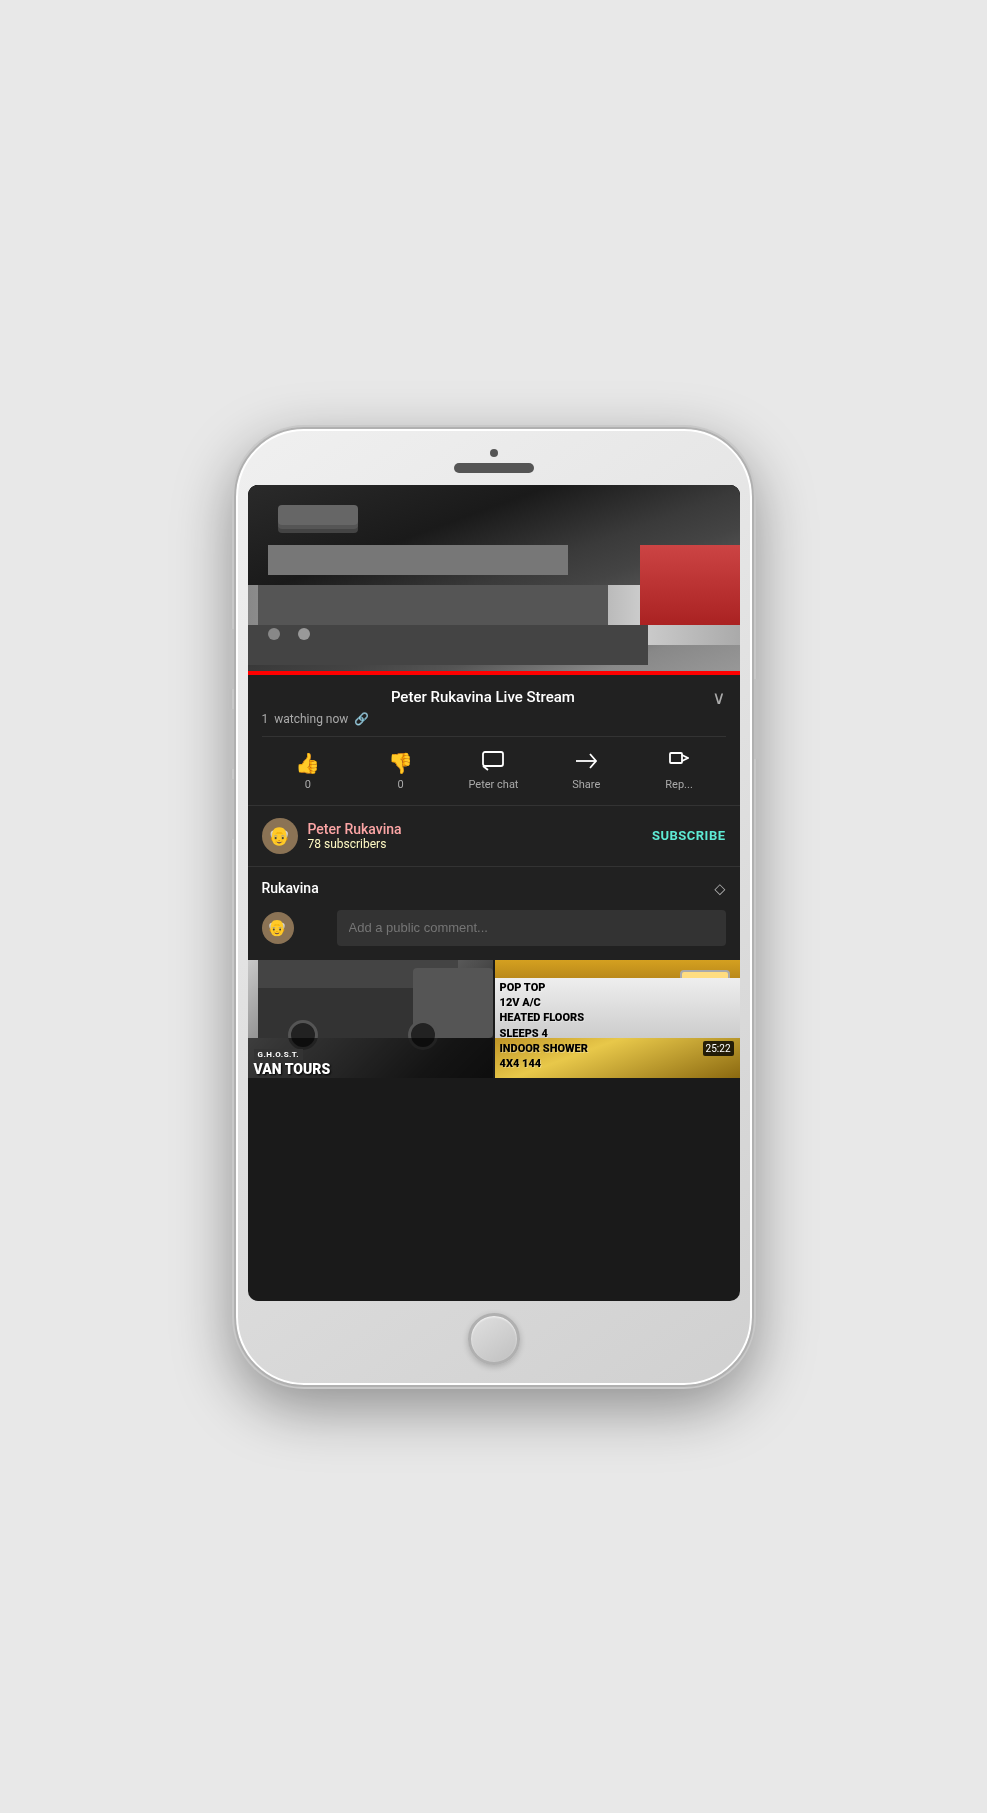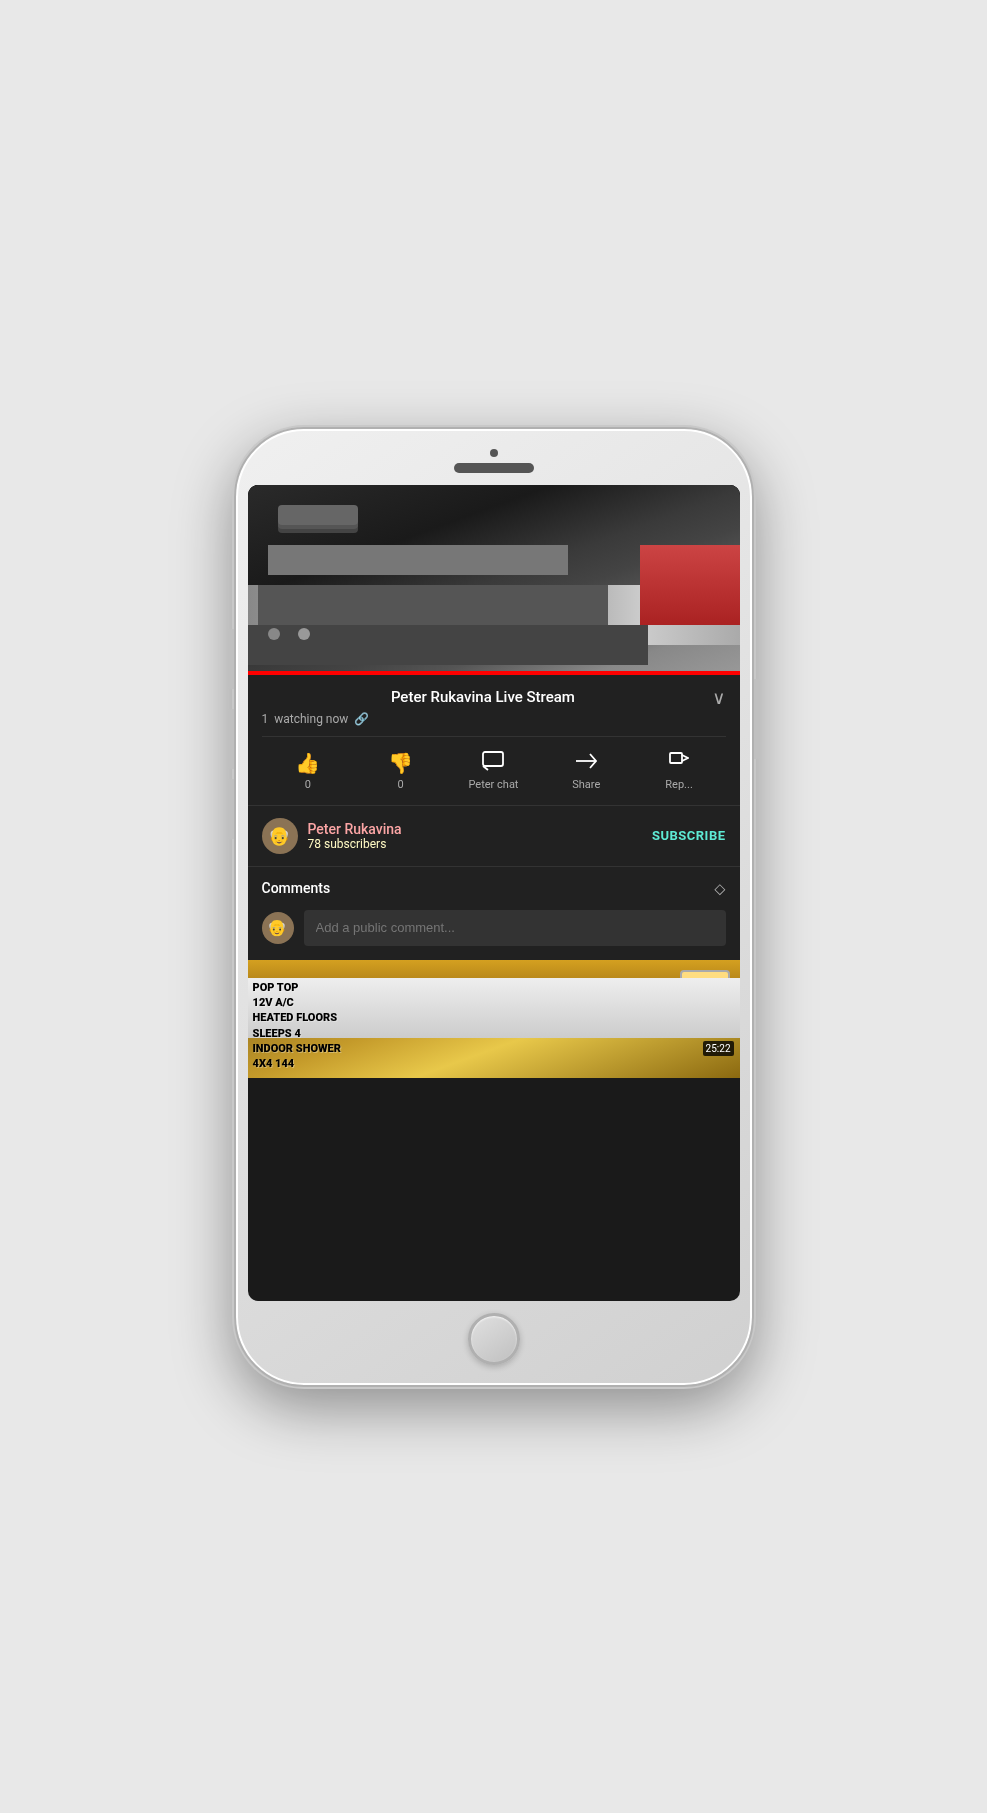--- a/index.html
+++ b/index.html
@@ -282,20 +282,21 @@
 
     .comment-input {
       flex: 1;
       background: #333;
       border: none;
       border-radius: 4px;
       padding: 8px 12px;
       color: #888;
       font-size: 13px;
       height: 36px;
+      margin-left: 33px;
     }
 
     
     .recommended-section {
       display: flex;
       flex-wrap: wrap;
       gap: 2px;
       flex: 1;
       overflow: hidden;
     }
@@ -423,33 +424,48 @@
       </div>
       <div class="channel-info">
         <div class="channel-name">Peter Rukavina</div>
         <div class="channel-subs">78 subscribers</div>
       </div>
       <div class="subscribe-btn">SUBSCRIBE</div>
     </div>
 
     <div class="comments-section">
       <div class="comments-header">
-        <span class="comments-title">Comments</span>
+        <span class="comments-title">Rukavina</span>
         <span class="sort-icon">⬦</span>
       </div>
       <div class="comment-input-row">
         <div class="commenter-avatar">
           <span>👴</span>
         </div>
         <input class="comment-input" type="text" readonly="" placeholder="Add a public comment..." style="">
       </div>
     </div>
 
     <div class="recommended-section">
 
+      <div class="rec-video">
+        <div class="rec-video-bg-1">
+
+          <div style="position:absolute;bottom:40px;left:10px;width:200px;height:90px;background:#444;border-radius:8px 8px 0 0;"></div>
+          <div style="position:absolute;bottom:40px;left:10px;width:230px;height:50px;background:#333;"></div>
+          <div style="position:absolute;bottom:40px;right:0;width:80px;height:70px;background:#555;border-radius:4px;"></div>
+
+          <div style="position:absolute;bottom:28px;left:40px;width:30px;height:30px;background:#222;border-radius:50%;border:3px solid #555;"></div>
+          <div style="position:absolute;bottom:28px;left:160px;width:30px;height:30px;background:#222;border-radius:50%;border:3px solid #555;"></div>
+          <div style="position:absolute;bottom:0;left:0;right:0;height:40px;background:rgba(0,0,0,0.6);padding:4px 6px;">
+            <div style="background:#333;color:white;font-size:8px;font-weight:700;padding:1px 4px;letter-spacing:0.5px;display:inline-block;">G.H.O.S.T.</div>
+            <div style="color:white;font-size:14px;font-weight:900;text-shadow:1px 1px 2px black;">VAN TOURS</div>
+          </div>
+        </div>
+      </div>
 
       <div class="rec-video">
         <div class="rec-video-bg-2">
 
           <div style="position:absolute;top:0;left:0;right:0;bottom:0;background:linear-gradient(160deg,#7a5c1a 0%,#c49a2a 40%,#e8c84a 60%,#8B6910 100%);"></div>
 
           <div style="position:absolute;top:0;left:0;right:0;height:50px;background:linear-gradient(180deg,#d4a020,#8B6010);"></div>
 
           <div style="position:absolute;top:10px;right:10px;width:50px;height:30px;background:#FFDD80;border:2px solid #aaa;border-radius:4px;"></div>
 

